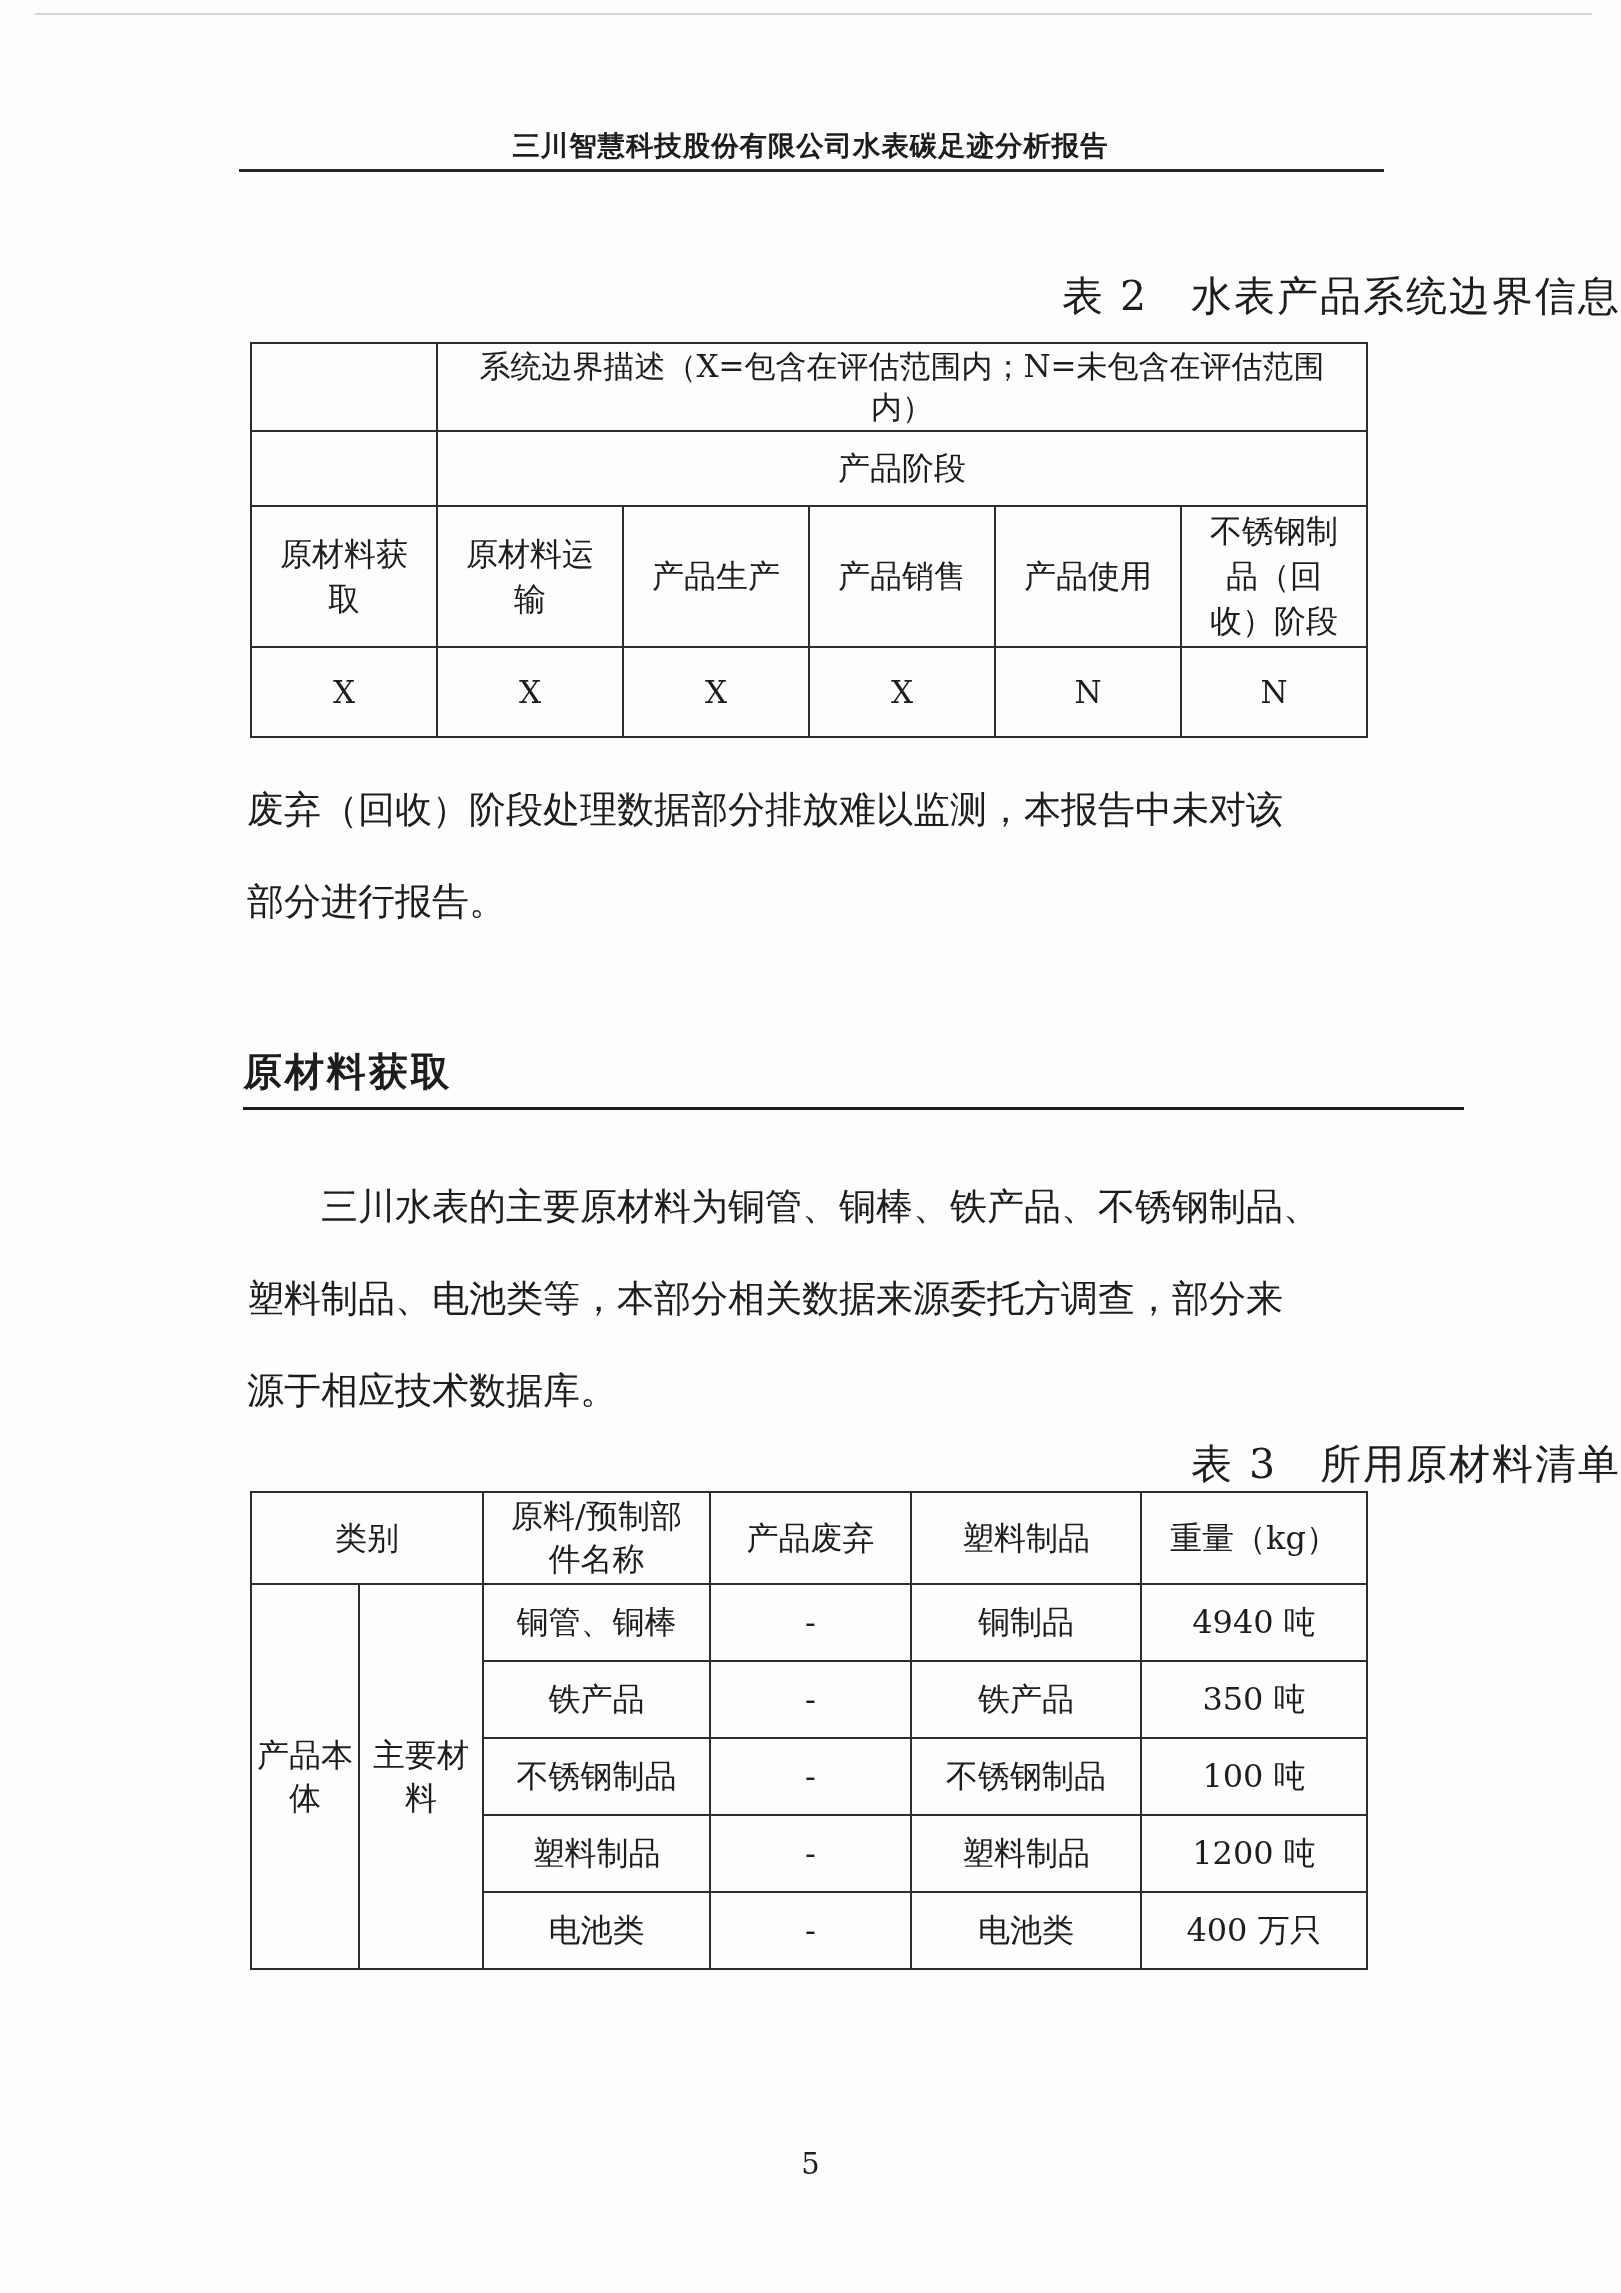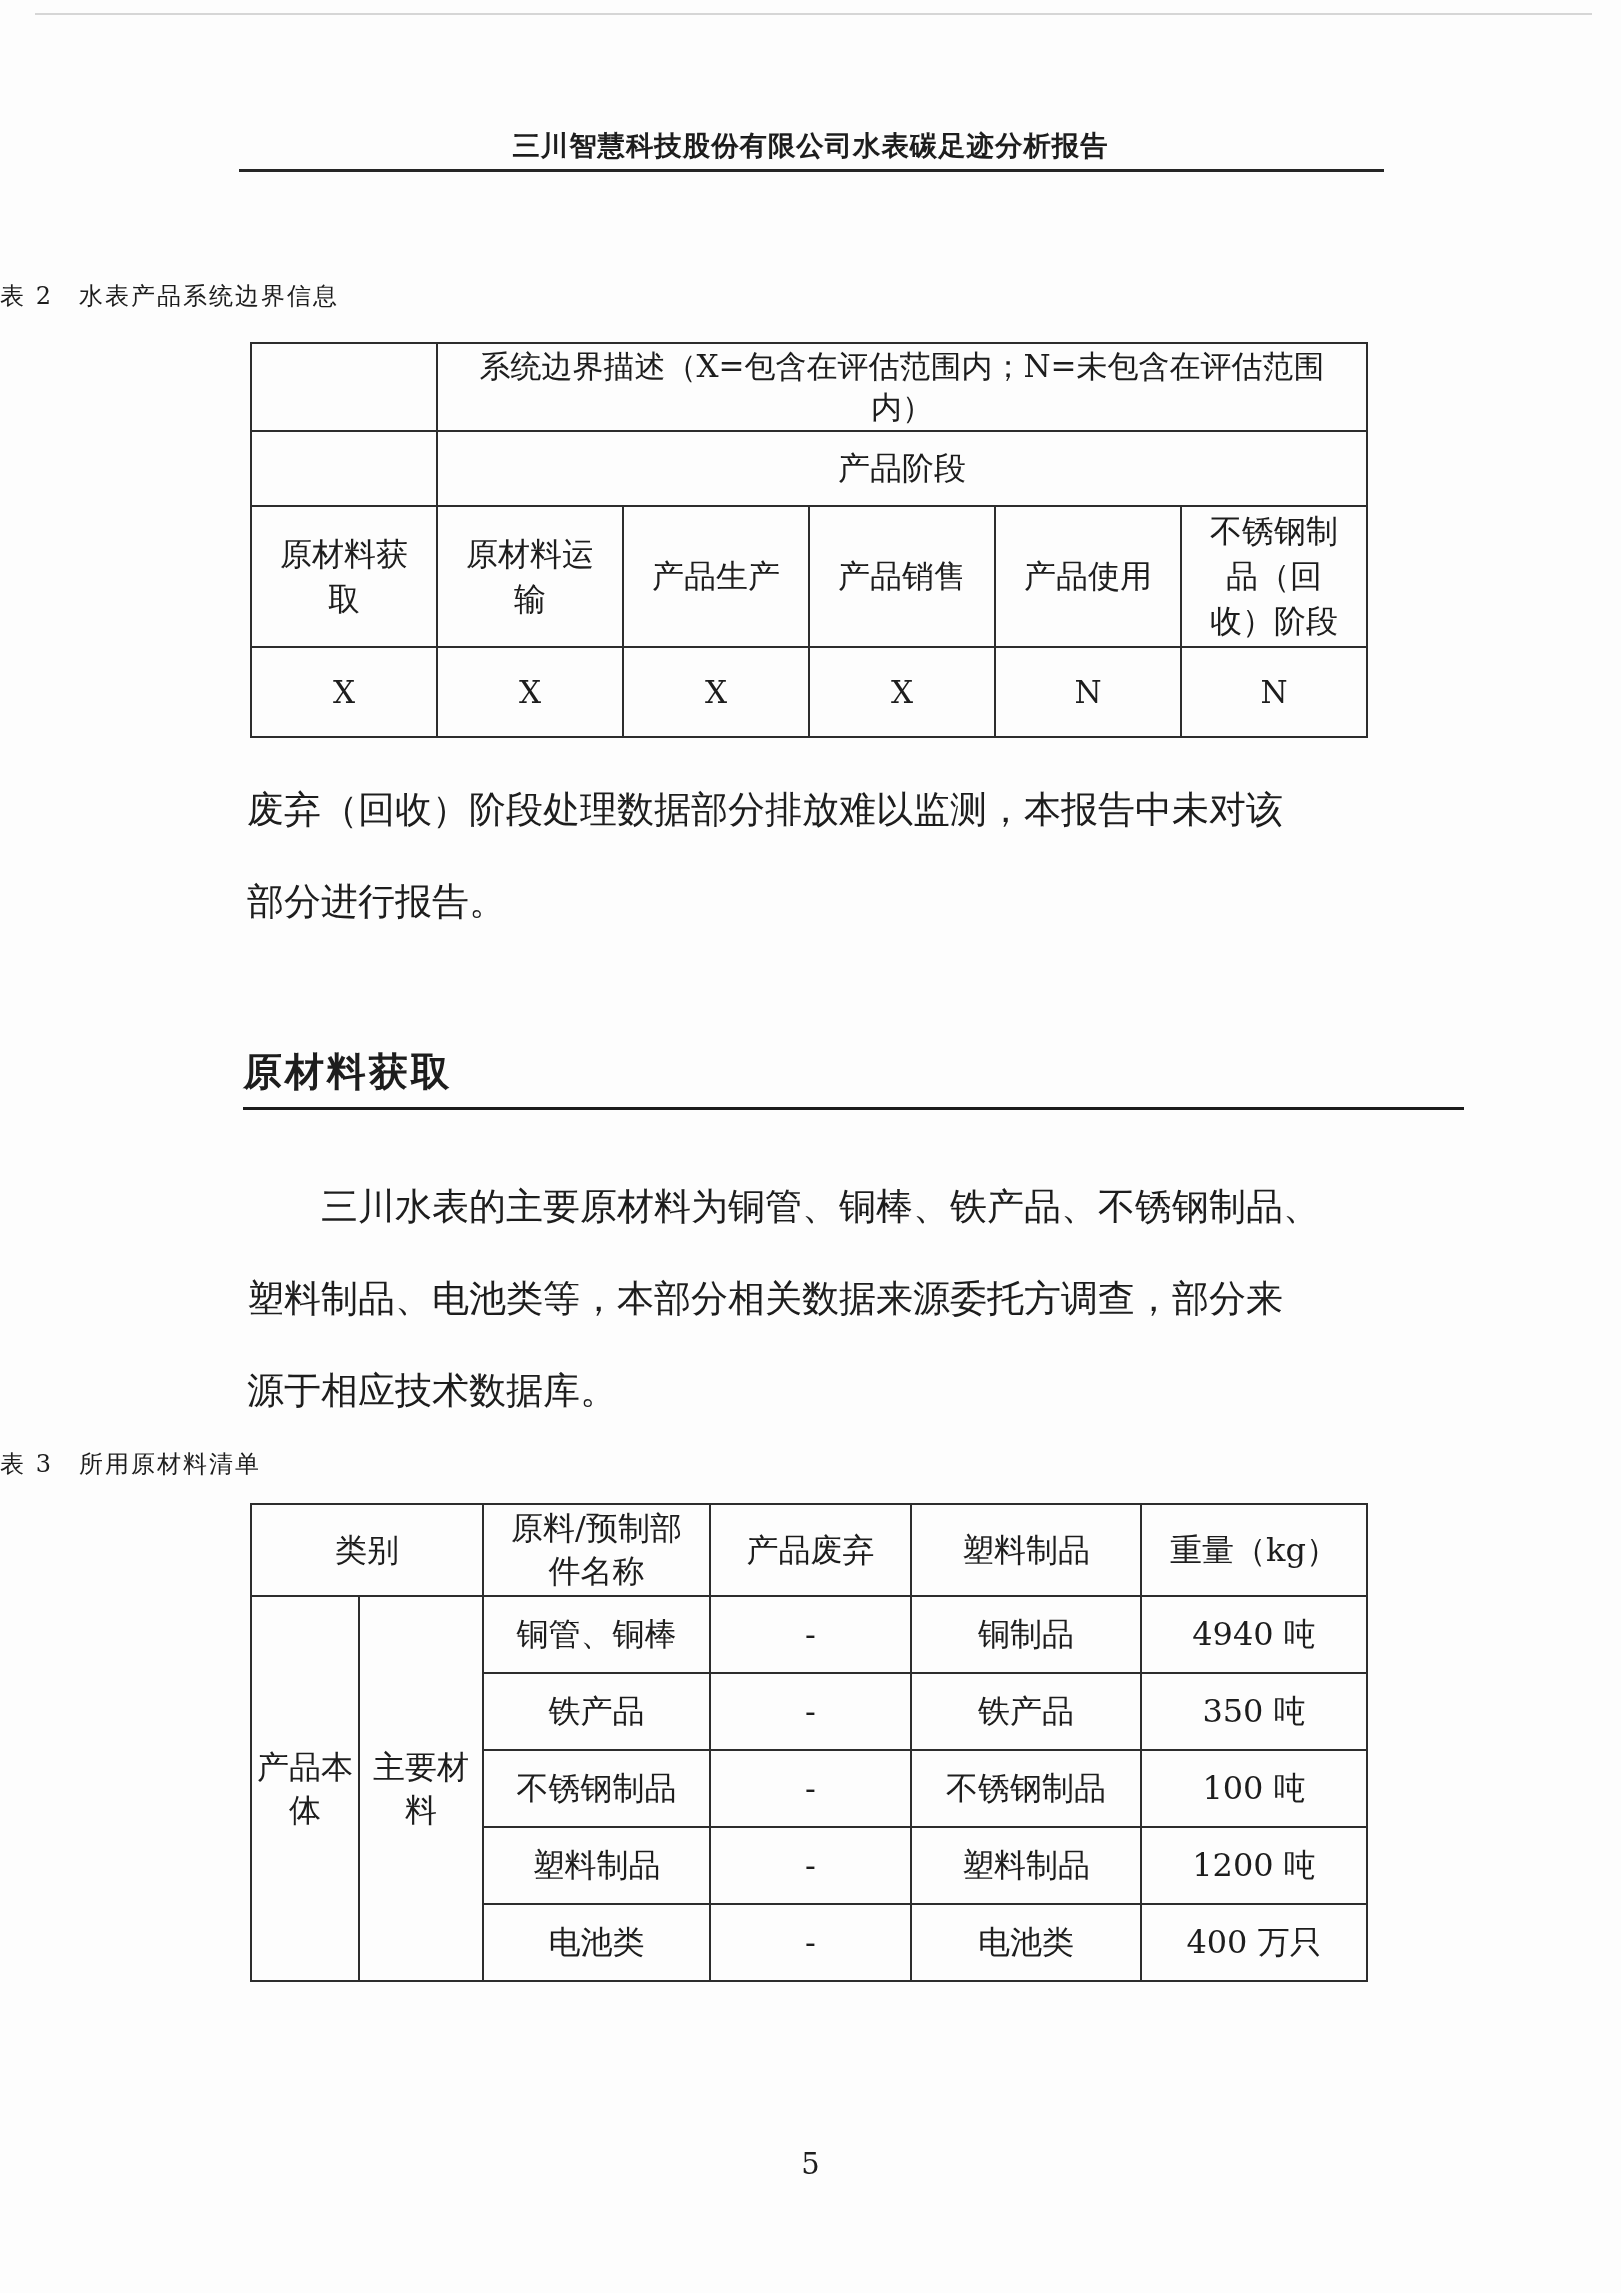--- a/index.html
+++ b/index.html
@@ -36,22 +36,22 @@
     line-height: 33px;
     letter-spacing: 1px;
   }
   .doc-header-rule {
     margin: 6.9px 237px 0 239px;
     height: 2.9px;
     background: #262626;
   }
   
   .table-caption {
-    text-align: left;
-    font-size: 24px;
+    text-align: right;
+    font-size: 41px;
     line-height: 45px;
     letter-spacing: 2px;
   }
   .t2-caption { margin-top: 102px; }
   .t3-caption { margin-top: 5.9px; }
   
   table {
     border-collapse: collapse;
     table-layout: fixed;
     margin-left: 250px;
@@ -70,21 +70,21 @@
   .t2 .row-boundary td.span-cell {
     font-size: 31px;
     line-height: 41px;
     padding: 2px 25.5px;
   }
   .t2 .row-stage { height: 75px; }
   .t2 .row-colheads { height: 128px; }
   .t2 .row-colheads td { line-height: 45px; padding: 2px 13.7px; }
   .t2 .row-values { height: 90px; }
   .t2 .row-values td { font-size: 31px; }
-  .t3 { margin-top: 16px; }
+  .t3 { margin-top: 4px; }
   .t3 thead tr { height: 92px; }
   .t3 thead th { line-height: 43px; padding: 2px 11.8px; }
   .t3 tbody tr { height: 77px; }
   .t3 tbody td { line-height: 43px; padding: 2px 1px; text-align: center; }
   
   .text-block {
     margin: 0 243px 0 247px;
     font-size: 37px;
     line-height: 92px;
   }

